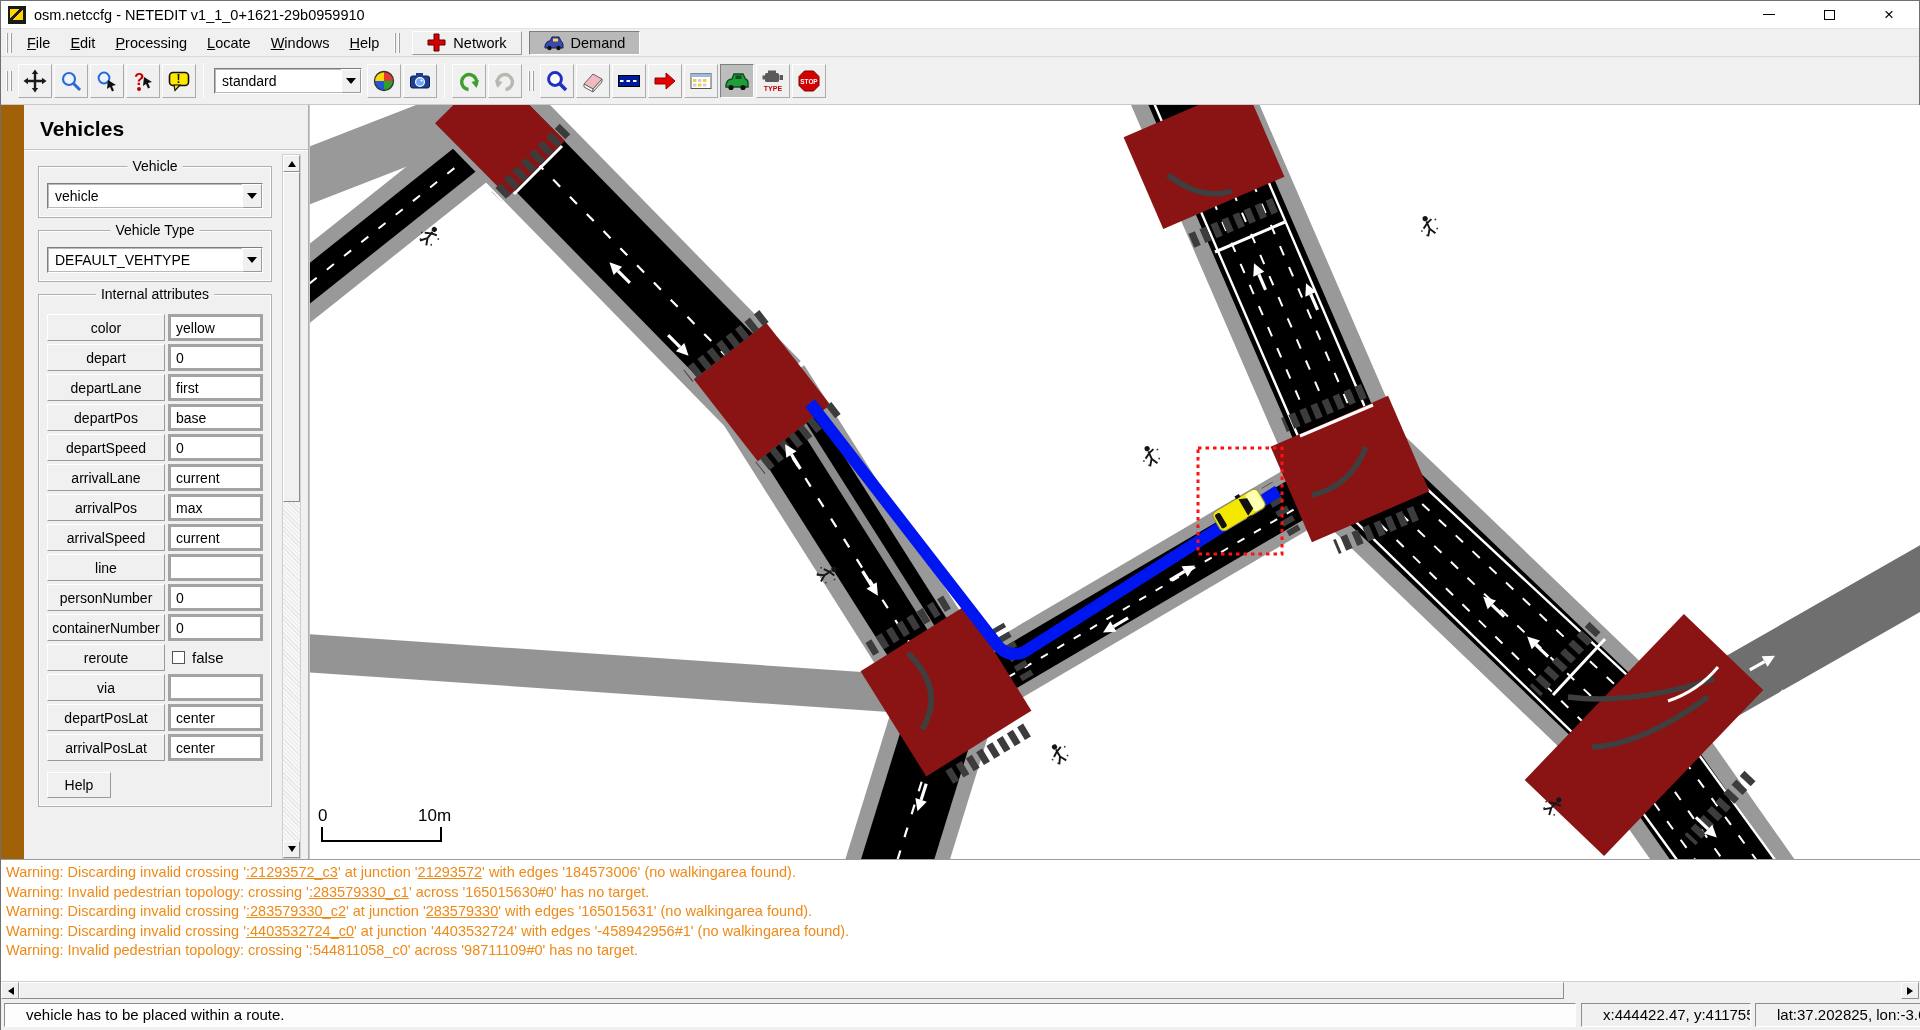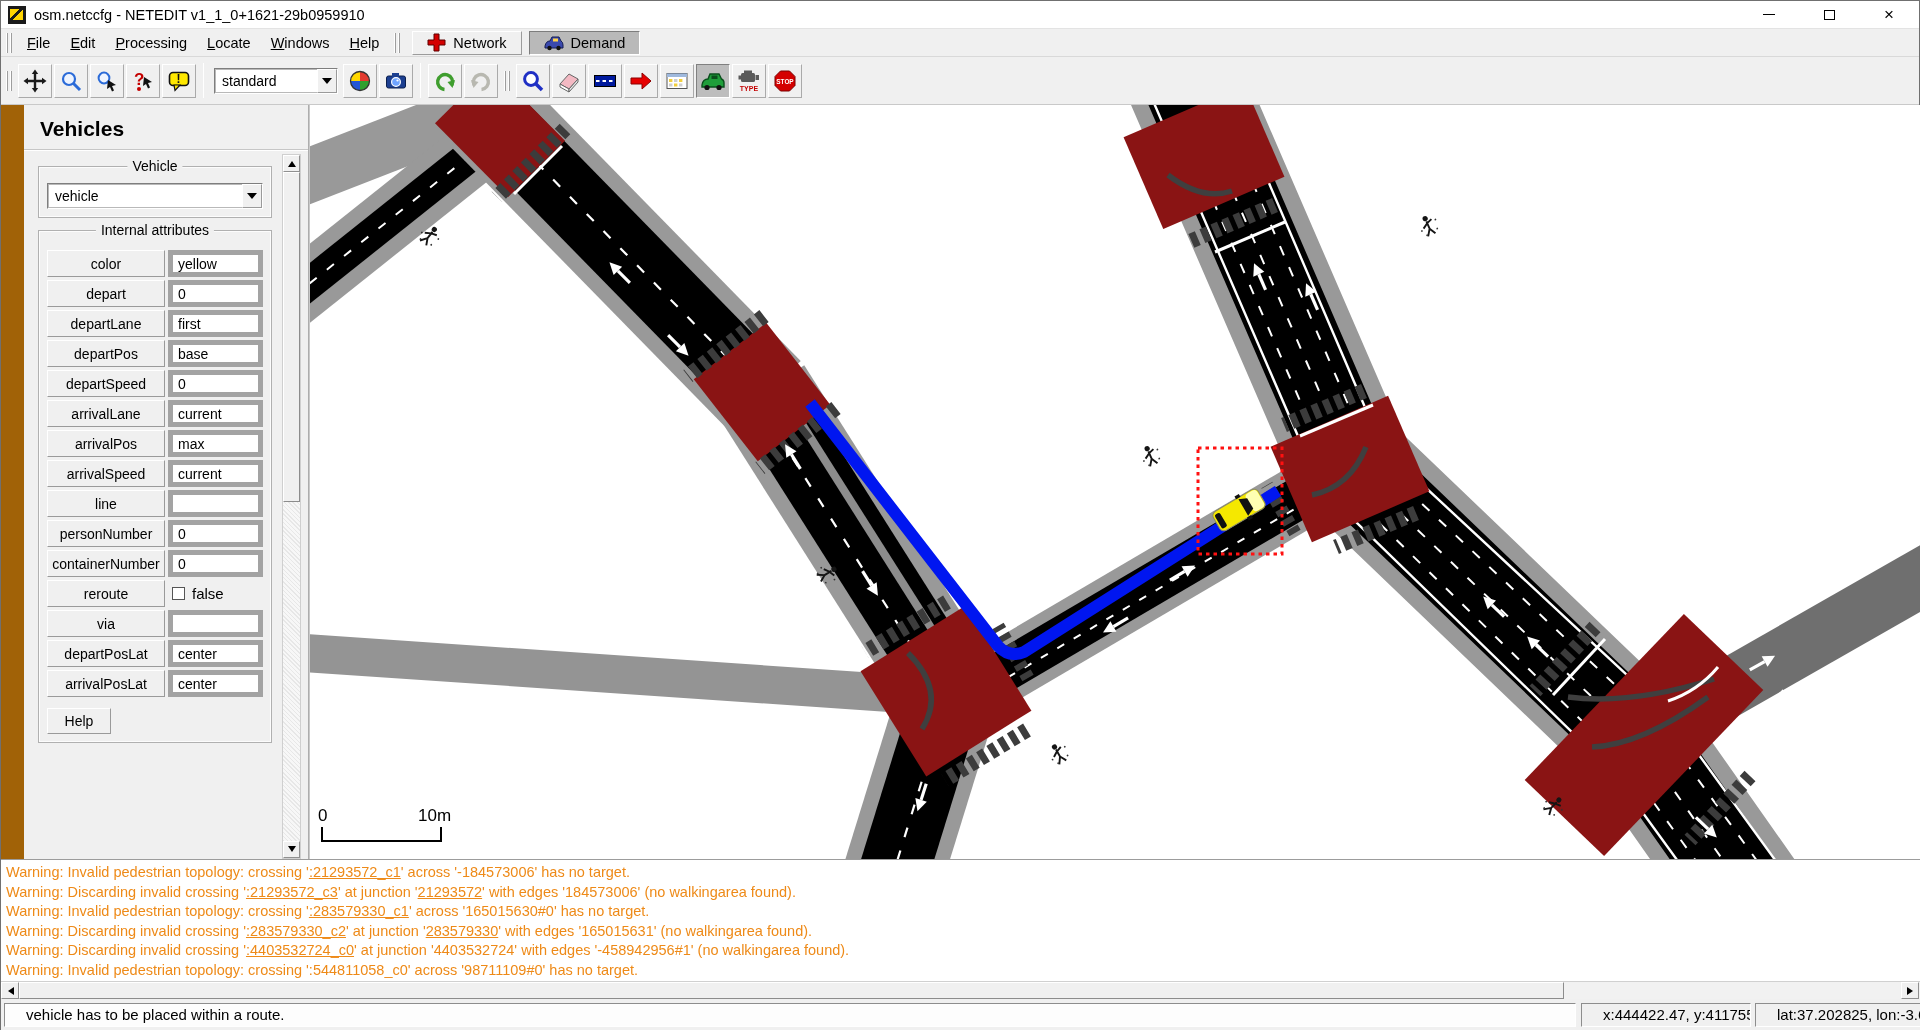--- a/index.html
+++ b/index.html
@@ -37,38 +37,38 @@
   .tbtn { width:34px; height:34px; margin:0 1px; display:flex; align-items:center; justify-content:center;
     background:#f0f0f0; border:1px solid; border-color:#ffffff #aaaaaa #aaaaaa #ffffff; }
   .tbtn.pressed { background:#bdbdbd; border-color:#808080 #ffffff #ffffff #808080; }
   .tsep { width:1px; align-self:stretch; margin:6px 6px; background:#bcbcbc; border-right:1px solid #fff; }
   .combo { display:flex; height:26px; background:#fff; border:1px solid; border-color:#7e7e7e #fff #fff #7e7e7e; }
   .combo-inner { border:1px solid #b9b9b9; border-right:none; display:flex; flex:1; }
   .combo-text { padding:3px 6px; font-size:14px; white-space:nowrap; overflow:hidden; }
   .combo-btn { width:20px; background:#f0f0f0; border:1px solid; border-color:#fff #9a9a9a #9a9a9a #fff;
     display:flex; align-items:center; justify-content:center; }
   .tri-down { width:0; height:0; border:5px solid transparent; border-top:6px solid #000; margin-top:5px; }
-  .toolbar .combo { width:124px; margin:0 4px; }
+  .toolbar .combo { width:148px; margin:0 4px; }
 
   
   .main { position:absolute; left:0; top:104px; width:1920px; height:754px; display:flex;padding-left:23px; }
   .sidebar { width:285px; height:100%; background:#f0f0f0; border-right:1px solid #adadad; display:flex; flex-direction:column; }
   .panel-title { font-size:21px; font-weight:bold; padding:12px 0 8px 16px; border-bottom:1px solid #c6c6c6;
     box-shadow:0 1px 0 #ffffff; }
   .panel-body { flex:1; display:flex; overflow:hidden; padding-top:4px; }
   .panel-scroll { width:252px; overflow:hidden; position:relative; }
   .gbox { position:relative; margin:12px 4px 6px 14px; border:1px solid #b0b0b0; box-shadow:inset 0 0 0 1px #fcfcfc;
     padding:16px 8px 8px; }
   .gb-label { position:absolute; top:-9px; left:50%; transform:translateX(-50%); background:#f0f0f0;
     padding:0 5px; font-size:14px; white-space:nowrap; }
   .attr-row { display:flex; gap:3px; margin:3px 2px;border-radius:7px; }
   .attr-btn { width:118px; height:27px; font-size:14px; font-family:"Liberation Sans",sans-serif;
     background:#f0f0f0; border:1px solid; border-color:#ffffff #9a9a9a #9a9a9a #ffffff; }
   .attr-input { flex:1; min-width:0; height:27px; font-size:14px; font-family:"Liberation Sans",sans-serif;
-    border:5px solid #a3a3a3; padding:1px 5px; background:#fff; }
+    border:3px solid #a3a3a3; padding:1px 5px; background:#fff; }
   .attr-check { flex:1; display:flex; align-items:center; gap:7px; padding-left:4px; font-size:15px; }
   .cbx { width:13px; height:13px; background:#fff; border:1px solid #555; display:inline-block; }
   .help-btn { margin:8px 0 0 2px; width:64px; height:26px; font-size:14px; background:#f0f0f0;
     border:1px solid; border-color:#ffffff #9a9a9a #9a9a9a #ffffff; font-family:"Liberation Sans",sans-serif; }
   .vscroll { width:19px; margin-left:6px; background:#f1f1f1; border:1px solid #cfcfcf; position:relative; }
   .sb-btn { position:absolute; left:0; width:17px; height:17px; background:#f0f0f0;
     border:1px solid; border-color:#fff #909090 #909090 #fff; display:flex; align-items:center; justify-content:center; }
   .sb-up { top:0; } .sb-down { bottom:0; }
   .tri-up-s { width:0;height:0;border:4px solid transparent;border-bottom:6px solid #000;margin-bottom:3px; }
   .tri-down-s { width:0;height:0;border:4px solid transparent;border-top:6px solid #000;margin-top:3px; }
@@ -323,20 +323,31 @@
             <div class="combo">
               <div class="combo-inner">
                   <div class="combo-text">vehicle</div>
                 </div>
               <div class="combo-btn">
                   <div class="tri-down"></div>
                 </div>
             </div>
           </div>
 
+          <div class="gbox">
+            <div class="gb-label">Vehicle Type</div>
+            <div class="combo">
+              <div class="combo-inner">
+                  <div class="combo-text">DEFAULT_VEHTYPE</div>
+                </div>
+              <div class="combo-btn">
+                  <div class="tri-down"></div>
+                </div>
+            </div>
+          </div>
 
           <div class="gbox" style="padding-left:6px;padding-right:6px;">
             <div class="gb-label">Internal attributes</div>
             <div id="attr-rows">
                 <div class="attr-row">
                   <button class="attr-btn">color</button>
                   <input class="attr-input" value="yellow" style="">
                 </div>
                 <div class="attr-row">
                   <button class="attr-btn">depart</button>
@@ -559,21 +570,20 @@
           <text x="108" y="716" font-size="17" fill="#000">10m</text>
           <path d="M12,722 L12,736 L131,736 L131,722" stroke="#000" stroke-width="2" fill="none"></path>
         </g>
 
         <polygon points="1612,6 1627,6 1627,21" fill="#3a3a3a"></polygon>
       </svg>
     </div>
   </div>
 
   <div class="messages" id="message-log">
-      <div class="msg-line"><span>Warning: Invalid pedestrian topology: crossing '</span><span class="msg-link">:21293572_c1</span><span>' across '-184573006' has no target.</span></div>
       <div class="msg-line"><span>Warning: Discarding invalid crossing '</span><span class="msg-link">:21293572_c3</span><span>' at junction '</span><span class="msg-link">21293572</span><span>' with edges '184573006' (no walkingarea found).</span></div>
       <div class="msg-line"><span>Warning: Invalid pedestrian topology: crossing '</span><span class="msg-link">:283579330_c1</span><span>' across '165015630#0' has no target.</span></div>
       <div class="msg-line"><span>Warning: Discarding invalid crossing '</span><span class="msg-link">:283579330_c2</span><span>' at junction '</span><span class="msg-link">283579330</span><span>' with edges '165015631' (no walkingarea found).</span></div>
       <div class="msg-line"><span>Warning: Discarding invalid crossing '</span><span class="msg-link">:4403532724_c0</span><span>' at junction '4403532724' with edges '-458942956#1' (no walkingarea found).</span></div>
       <div class="msg-line"><span>Warning: Invalid pedestrian topology: crossing ':544811058_c0' across '98711109#0' has no target.</span></div>
     </div>
 
   <div class="hscroll">
     <div class="hs-btn hs-left">
         <div class="tri-left-s"></div>

